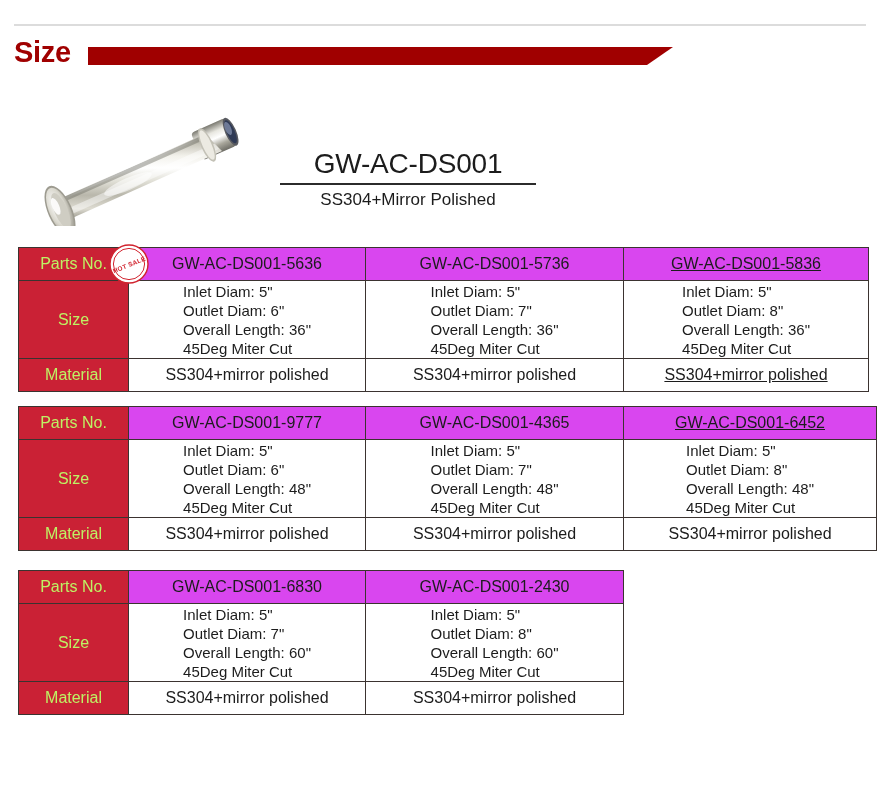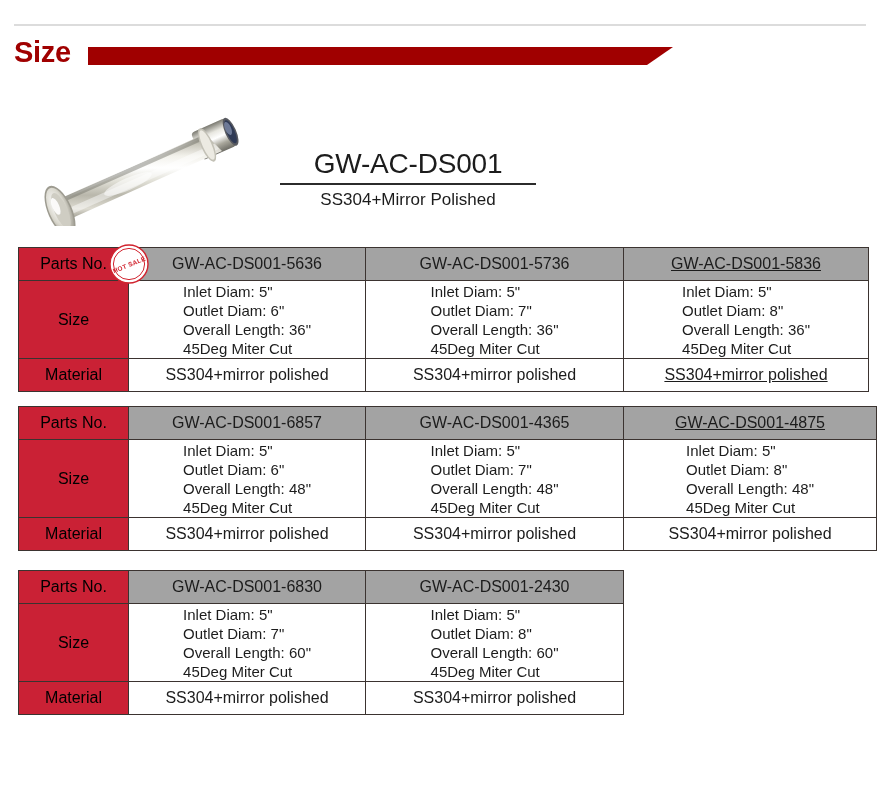--- a/index.html
+++ b/index.html
@@ -85,25 +85,25 @@
     border: 1px solid #3b3330;
     padding: 0;
     vertical-align: middle;
     text-align: center;
     color: #1c1c1c;
     font-size: 15px;
   }
   td.rowlabel {
     width: 110px;
     background: #ca2135;
-    color: #000000;
+    color: #bef264;
     font-size: 16px;
   }
   td.partsno {
-    background: #a3a3a3;
+    background: #d946ef;
     font-size: 16px;
     height: 33px;
   }
   td.sizecell { height: 78px; }
   td.materialcell { height: 33px; font-size: 16px; }
   .sizelines {
     display: inline-block;
     text-align: left;
     line-height: 19px;
     font-size: 15px;
@@ -255,23 +255,23 @@
     <td class="materialcell c2">SS304+mirror polished</td>
     <td class="materialcell c3">SS304+mirror polished</td>
   </tr>
 </tbody>
   </table>
 
 <table class="spec-table" id="table-group-2">
   <tbody>
       <tr>
     <td class="rowlabel">Parts No.</td>
-    <td class="partsno c1">GW-AC-DS001-6857</td>
+    <td class="partsno c1">GW-AC-DS001-9777</td>
     <td class="partsno c2">GW-AC-DS001-4365</td>
-    <td class="partsno c3">GW-AC-DS001-4875</td>
+    <td class="partsno c3">GW-AC-DS001-6452</td>
   </tr>
   <tr>
     <td class="rowlabel">Size</td>
     <td class="sizecell c1">
       <span class="sizelines">
         <span>Inlet Diam: 5"</span><br>
         <span>Outlet Diam: 6"</span><br>
         <span>Overall Length: 48"</span><br>
         <span>45Deg  Miter Cut</span>
       </span>

